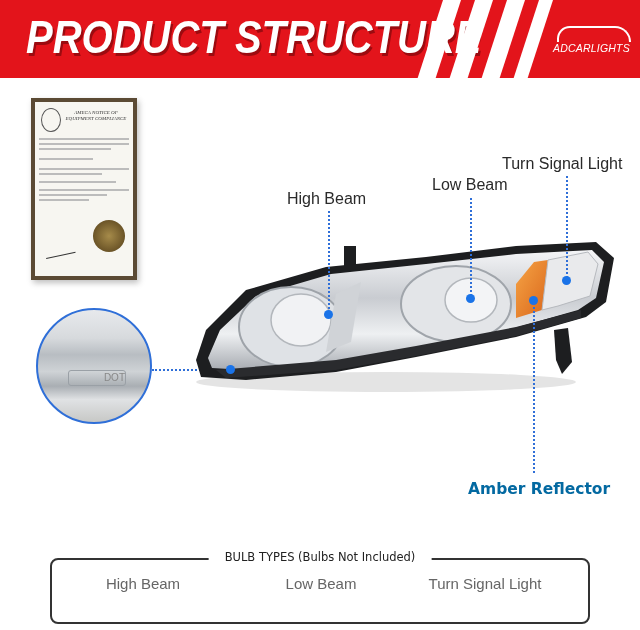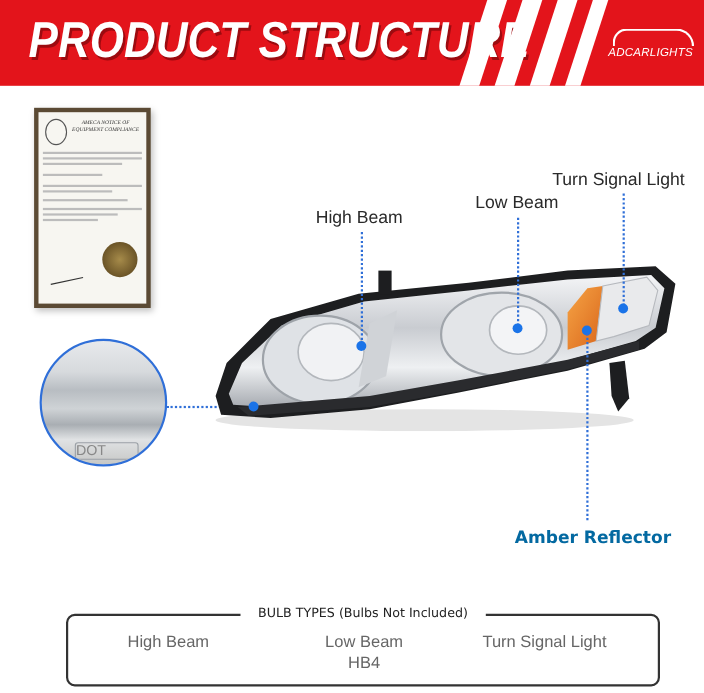--- a/index.html
+++ b/index.html
@@ -15,32 +15,32 @@
   .cert-inner{width:100%;height:100%;background:#f7f6f1;position:relative;overflow:hidden;}
   .cert-seal-top{position:absolute;left:6px;top:6px;width:18px;height:22px;border:1px solid #555;border-radius:50%;}
   .cert-head{position:absolute;left:28px;top:8px;right:4px;font-family:"Liberation Serif",serif;font-style:italic;font-size:5px;line-height:6px;color:#333;text-align:center;}
   .cert-lines{position:absolute;left:4px;right:4px;top:36px;}
   .cert-line{height:2px;background:#bcbcbc;margin-bottom:3px;}
   .cert-gold{position:absolute;right:8px;bottom:24px;width:32px;height:32px;border-radius:50%;background:radial-gradient(circle,#a68b4a 0%,#6b5427 70%,#3f3118 100%);}
   .cert-sign{position:absolute;left:10px;bottom:20px;width:30px;height:8px;border-bottom:1px solid #333;transform:rotate(-12deg);}
 
   .zoom-circle{position:absolute;left:36px;top:308px;width:116px;height:116px;border-radius:50%;border:2px solid #2f6fd8;box-sizing:border-box;overflow:hidden;
     background:linear-gradient(180deg,#e7e9ec 0%,#d7dadd 25%,#b8bdc2 40%,#cfd3d6 55%,#a9aeb3 68%,#e0e2e4 80%,#c7c8c6 100%);}
-  .zoom-emboss{position:absolute;left:30px;top:60px;width:56px;height:14px;border:1px solid #9aa0a6;border-radius:3px;font-size:13px;color:#888;text-align:left;line-height:14px;margin-top:32px;}
+  .zoom-emboss{position:absolute;left:30px;top:60px;width:56px;height:14px;border:1px solid #9aa0a6;border-radius:3px;font-size:10px;color:#888;text-align:right;line-height:14px;}
 
   .headlight{position:absolute;left:186px;top:232px;width:430px;height:160px;}
   .hl-shape{position:absolute;left:0;top:0;width:100%;height:100%;}
 
   .callout-label{position:absolute;font-family:"Liberation Sans",sans-serif;font-size:16px;color:#2a2a2a;white-space:nowrap;}
   .amber-label{position:absolute;font-family:"DejaVu Sans",sans-serif;font-weight:bold;font-size:15.5px;color:#0369a1;white-space:nowrap;}
   .vline{position:absolute;width:0;border-left:2px dotted #2f6fd8;}
   .hline{position:absolute;height:0;border-top:2px dotted #2f6fd8;}
   .dot{position:absolute;width:9px;height:9px;border-radius:50%;background:#1a73e8;}
 
-  .bulb-box{position:absolute;left:60px;top:558px;width:540px;height:66px;border:2px solid #333;border-radius:8px;box-sizing:border-box;}
+  .bulb-box{position:absolute;left:50px;top:558px;width:540px;height:66px;border:2px solid #333;border-radius:8px;box-sizing:border-box;}
   .bulb-title{position:absolute;left:50%;top:-10px;transform:translateX(-50%);background:#fff;padding:0 16px;font-family:"DejaVu Sans",sans-serif;font-size:11.5px;color:#222;white-space:nowrap;}
   .bulb-col{position:absolute;top:14px;width:170px;text-align:center;font-family:"Liberation Sans",sans-serif;font-size:15px;color:#666;line-height:19px;}
 </style>
 </head>
 <body>
 
 <div class="banner">
   <div class="banner-title">PRODUCT STRUCTURE</div>
   <div class="stripe" style="left:430px;"></div>
   <div class="stripe" style="left:462px;"></div>
@@ -137,18 +137,17 @@
 <div class="callout-label" style="left:502px;top:155px;">Turn Signal Light</div>
 <div class="amber-label" style="left:468px;top:480px;">Amber Reflector</div>
 
 <div class="bulb-box">
   <div class="bulb-title">BULB TYPES (Bulbs Not Included)</div>
   <div class="bulb-col" style="left:6px;">
     <div>High Beam</div>
   </div>
   <div class="bulb-col" style="left:184px;">
     <div>Low Beam</div>
-    <div>HB4</div>
   </div>
   <div class="bulb-col" style="left:348px;">
     <div>Turn Signal Light</div>
   </div>
 </div>
 
 </body></html>

